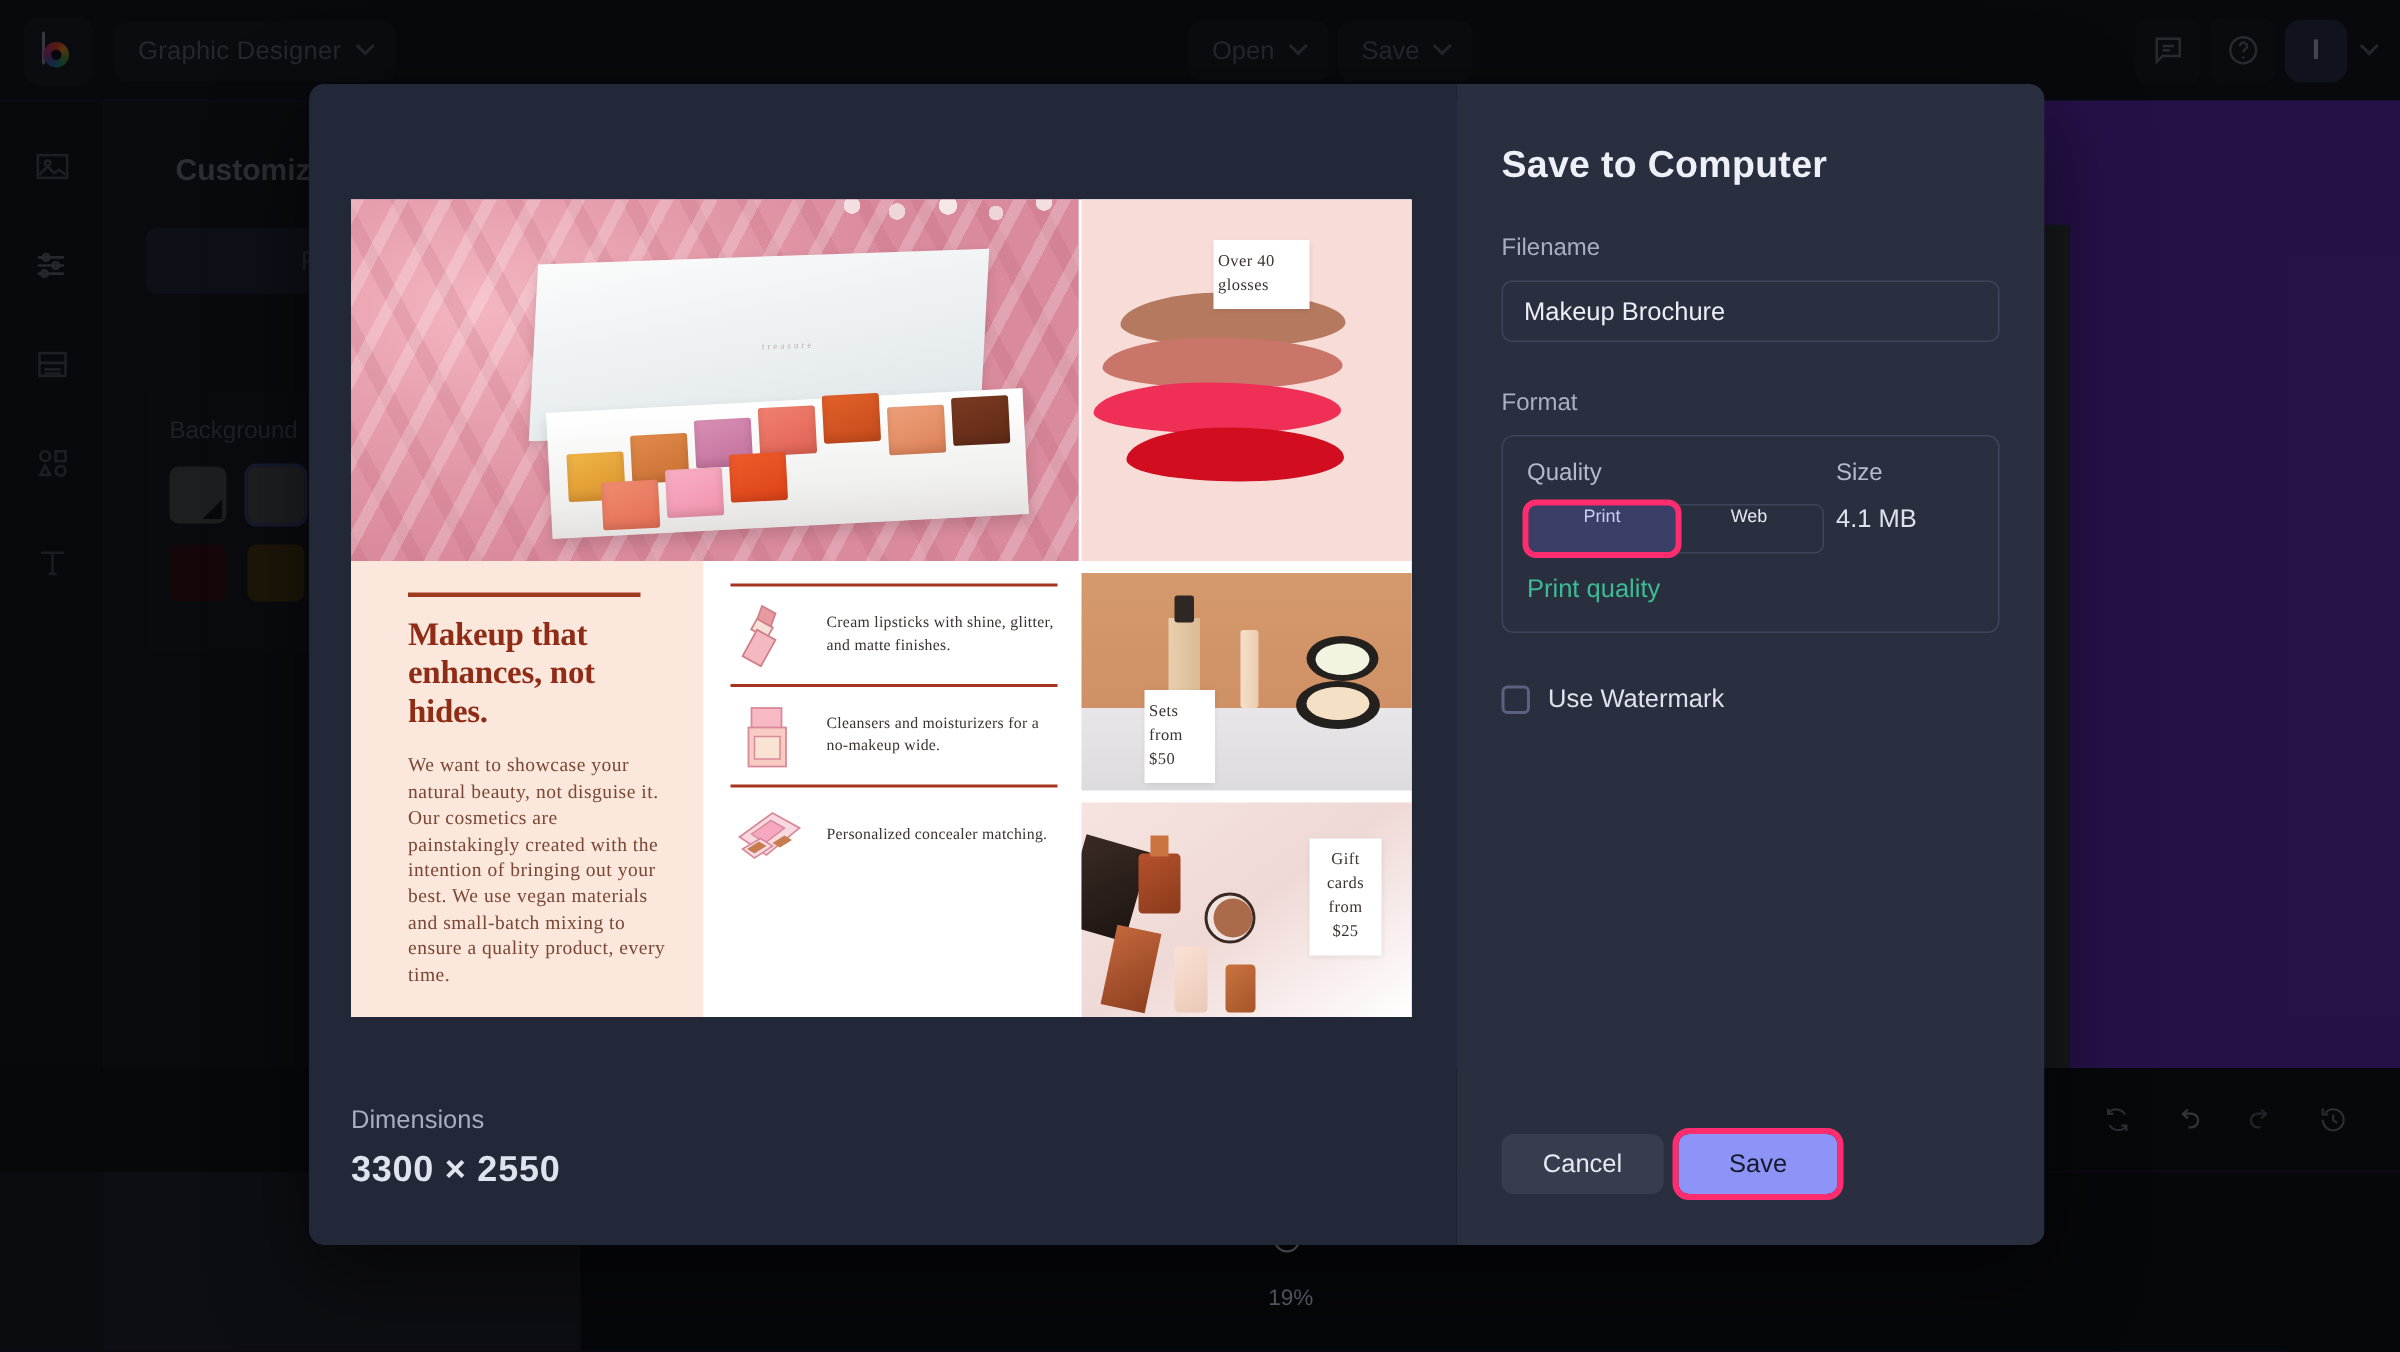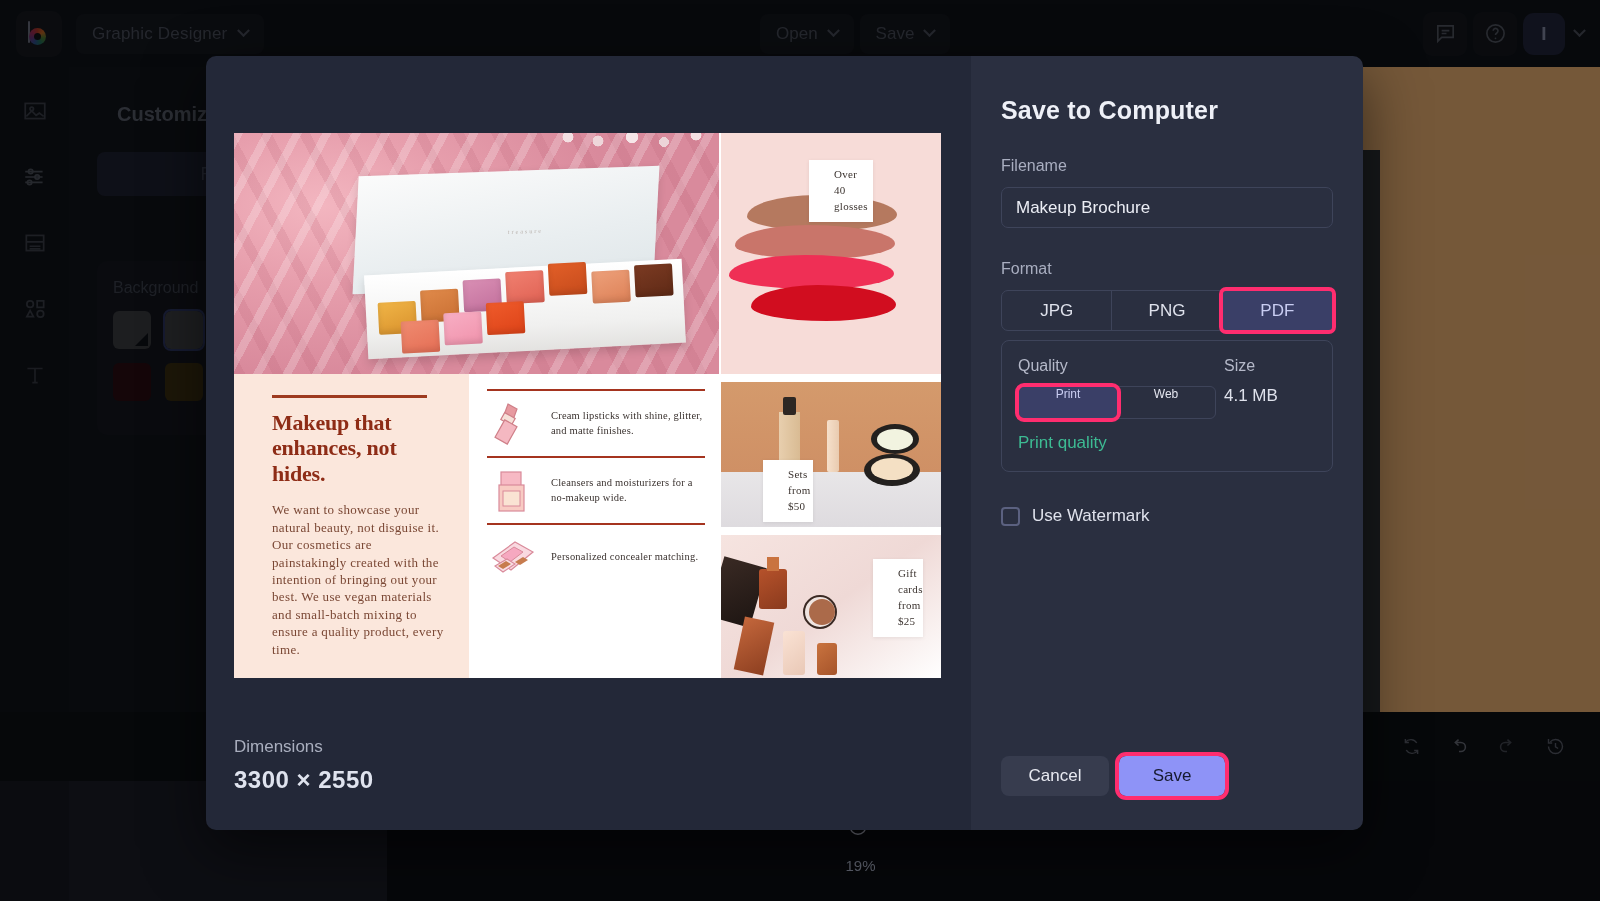--- a/index.html
+++ b/index.html
@@ -2,21 +2,21 @@
 <html><head>
 <meta charset="utf-8">
 <style>
   * { box-sizing: border-box; margin: 0; padding: 0; }
   html, body {
     width: 1600px; height: 901px;
     background: #06070a;
     font-family: "Liberation Sans", sans-serif;
     overflow: hidden;
   }
-  #app { position: relative; width: 1600px; height: 781px; background: #fdba74; }
+  #app { position: relative; width: 1600px; height: 781px; background: #4c1d95; }
 
   
   .topbar {
     position: absolute; left: 0; top: 0; width: 1600px; height: 67px;
     background: #0b0c10; display: flex; align-items: center; z-index: 5;
   }
   .logo-btn {
     width: 46px; height: 46px; margin-left: 16px; border-radius: 10px;
     background: #121318; display: flex; align-items: center; justify-content: center;
   }
@@ -34,21 +34,21 @@
     content: ""; position: absolute; left: 5px; top: 5px; width: 7px; height: 7px;
     border-radius: 50%; background: #0b0c10;
   }
   .workspace-btn {
     margin-left: 14px; height: 40px; padding: 0 16px; border-radius: 8px;
     background: #111218; display: flex; align-items: center; gap: 12px;
     color: #4b4e59; font-size: 17px; letter-spacing: .2px;
   }
   .chev { width: 9px; height: 9px; border-right: 2px solid #4b4e59; border-bottom: 2px solid #4b4e59;
           transform: rotate(45deg) translate(-2px,-2px); display: inline-block; }
-  .topbar-center { position: absolute; left: 760px; top: 0; height: 67px; display: flex; align-items: center; gap: 6px; }
+  .topbar-center { position: absolute; left: 792px; top: 0; height: 67px; display: flex; align-items: center; gap: 6px; }
   .menu-btn {
     height: 40px; padding: 0 16px; border-radius: 8px; background: #111218;
     display: flex; align-items: center; gap: 11px; color: #4b4e59; font-size: 17px;
   }
   .topbar-right { position: absolute; right: 16px; top: 0; height: 67px; display: flex; align-items: center; gap: 6px; }
   .icon-btn {
     width: 44px; height: 44px; border-radius: 9px; background: #101116;
     display: flex; align-items: center; justify-content: center;
   }
   .avatar {
@@ -163,21 +163,21 @@
   .palette-lid .brand { position: absolute; left: 152px; top: 58px; font: 6px "Liberation Serif", serif; color: #b9b2ad; letter-spacing: 2px; }
   .palette-base {
     position: absolute; left: 32px; top: 96px; width: 318px; height: 84px;
     background: linear-gradient(180deg,#ffffff 0%, #f0f0ef 70%, #e3e2e0 100%);
     transform: rotate(-3deg); box-shadow: 0 5px 10px rgba(0,0,0,.14);
   }
   .pans { position: absolute; left: 44px; top: 98px; width: 300px; height: 76px; transform: rotate(-3deg); }
   .pan { position: absolute; width: 38px; height: 32px; border-radius: 2px; box-shadow: inset 0 -3px 6px rgba(0,0,0,.12); }
 
   .txtbox {
-    position: absolute; background: #fff; padding: 7px 25px;
+    position: absolute; background: #fff; padding: 7px 3px;
     font: 11px/1.45 "Liberation Serif", serif; color: #3c3430; letter-spacing: .3px;
     box-shadow: 0 1px 4px rgba(0,0,0,.08);
   }
 
   .bro-lower { display: flex; flex: 1; }
   .copy-col {
     width: 235px; background: #fbe7dc; padding: 21px 20px 0 38px;
   }
   .copy-rule { width: 155px; height: 2.5px; background: #9e3a1f; margin-bottom: 12px; }
   .copy-h {
@@ -575,31 +575,20 @@
       </div>
     </div>
 
     <div class="modal-right">
       <div class="modal-h">Save to Computer</div>
 
       <div class="field-lbl">Filename</div>
       <input class="text-input" value="Makeup Brochure" placeholder="Enter a filename" style="">
 
       <div class="field-lbl">Format</div>
-      <div class="seg">
-        <div class="seg-item">
-          <span>JPG</span>
-        </div>
-        <div class="seg-item">
-          <span>PNG</span>
-        </div>
-        <div class="seg-item active hl" style="outline-color: rgb(255, 45, 111);">
-          <span>PDF</span>
-        </div>
-      </div>
 
       <div class="quality-card">
         <div class="q-left">
           <div class="q-lbl">Quality</div>
           <div class="q-seg">
             <div class="q-seg-item active hl" style="outline-color: rgb(255, 45, 111);">
               <span>Print</span>
             </div>
             <div class="q-seg-item">
               <span>Web</span>

